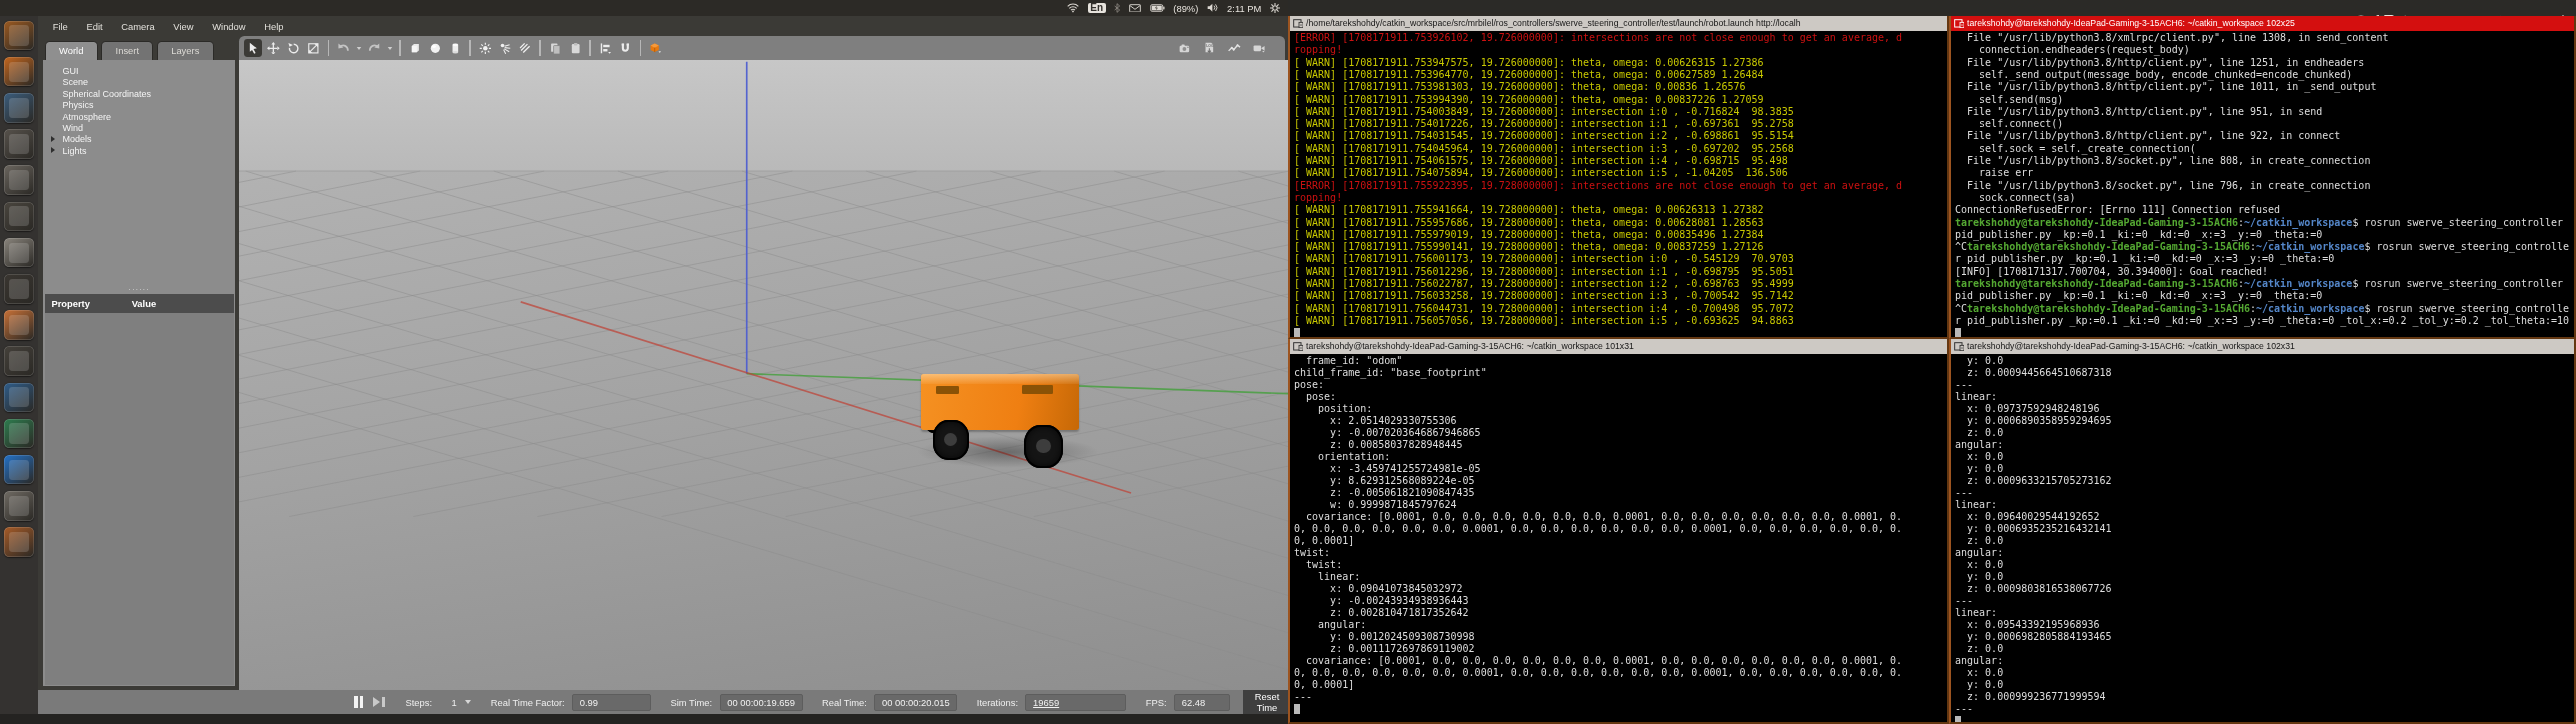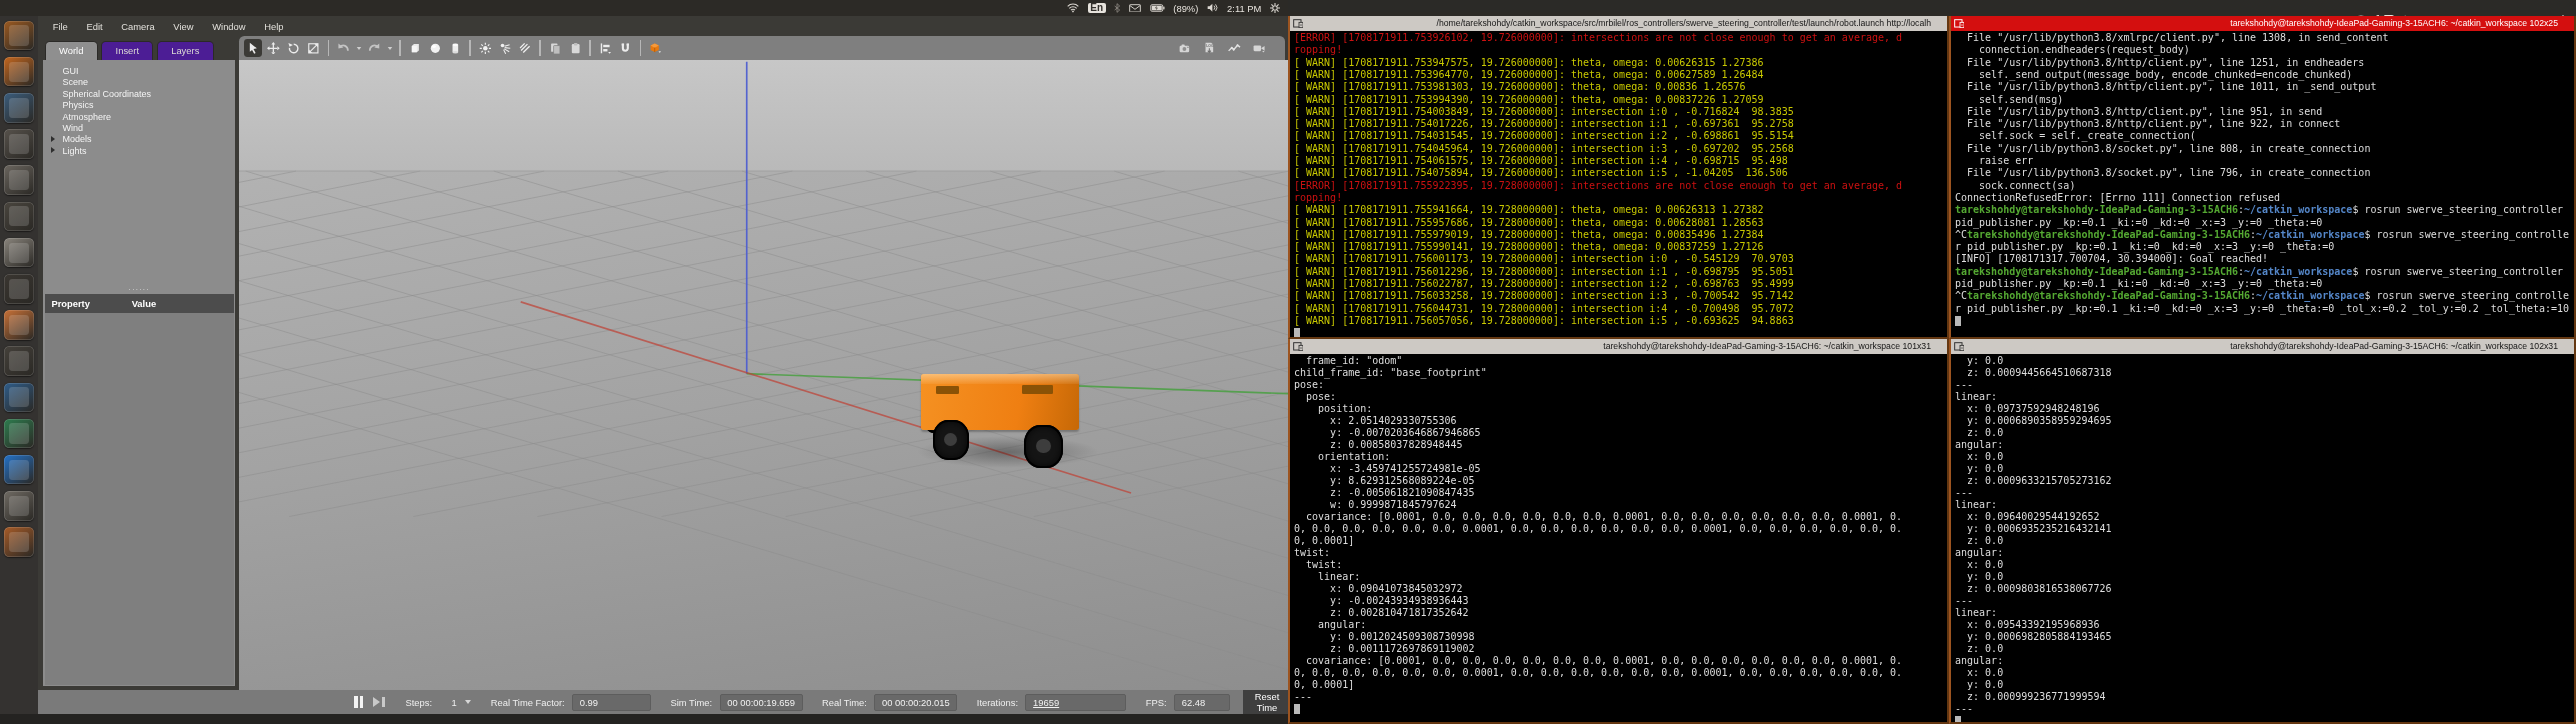--- a/index.html
+++ b/index.html
@@ -29,21 +29,21 @@
                background:rgba(255,255,255,.16); }
 
   
   #gazebo { position:absolute; left:38px; top:16px; width:1250px; height:698px;
             background:#3b3a36; display:flex; flex-direction:column; }
   .gz-menubar { height:20px; display:flex; align-items:center; padding-left:6.7px; gap:2.7px; }
   .menu-item { color:#e2e0db; font-size:9.4px; padding:2.7px 8px; }
   .gz-toprow { height:24px; display:flex; align-items:flex-end; }
   .gz-tabs { width:201px; display:flex; align-items:flex-end; padding-left:6.7px; gap:3.4px; }
   .gz-tab { font-size:9.4px; padding:3.4px 13.4px 4px; border-radius:4.7px 4.7px 0 0;
-            background:#4c1d95; color:#dcdad5; border:0.7px solid #2b2a27; border-bottom:none; }
+            background:#737373; color:#dcdad5; border:0.7px solid #2b2a27; border-bottom:none; }
   .gz-tab.active { background:#8f8f8f; color:#fff; }
   .gz-toolbar { flex:1; height:24px; background:#7f7f7f; border-radius:5.4px 5.4px 0 0; margin-right:2.7px;
                 display:flex; align-items:center; gap:2px; padding-left:5.4px; position:relative; }
   .tbtn { width:18px; height:18px; border:none; background:transparent; border-radius:3.4px;
           display:flex; align-items:center; justify-content:center; padding:0; }
   .tbtn svg { width:12.7px; height:12.7px; display:block; }
   .tbtn.small { width:8.7px; }
   .tbtn.small svg { width:6px; height:6px; }
   .tbtn.active { background:#3b3a36; }
   .tsep { width:1.3px; height:16px; background:#cfcfcf; margin:0 3.4px; opacity:.7; }
@@ -105,21 +105,21 @@
           border-right:2px solid #643711; border-bottom:2px solid #643711;
           display:flex; flex-direction:column; }
   #t1 { left:1288px; top:16px;  width:661px; height:323px; }
   #t2 { left:1949px; top:16px;  width:627px; height:323px; }
   #t3 { left:1288px; top:339px; width:661px; height:385px; }
   #t4 { left:1949px; top:339px; width:627px; height:385px; }
   .tbar { height:14.8px; background:#cdc9c4; color:#161616; display:flex; align-items:center;
           font-size:8.7px; flex:0 0 auto; }
   .tbar.active { background:#d40f0f; color:#fff; }
   .tbar-icon { width:10.7px; height:9.4px; margin:0 2.7px; flex:0 0 auto; }
-  .tbar-title { flex:1; text-align:right; white-space:nowrap; overflow:hidden; padding-right:16px; }
+  .tbar-title { flex:1; text-align:left; white-space:nowrap; overflow:hidden; padding-right:24px; }
   .term-body { flex:1; overflow:hidden; font-family:"DejaVu Sans Mono",monospace;
                font-size:10px; padding:1.3px 0 0 4px; }
   #t1 .term-body .trow, #t2 .term-body .trow { height:12.3px; }
   #t3 .term-body .trow, #t4 .term-body .trow { height:12px; }
   .trow { white-space:pre; }
   .c-d { color:#dedede; }
   .c-w { color:#c8c800; }
   .c-e { color:#cc1111; }
   .c-g { color:#54a832; font-weight:bold; }
   .c-b { color:#5486c8; font-weight:bold; }
@@ -574,20 +574,21 @@
       <span class="tbar-title">tarekshohdy@tarekshohdy-IdeaPad-Gaming-3-15ACH6: ~/catkin_workspace 102x25</span>
     </div>
     <div class="term-body">
         <div class="trow"><span class="c-d">  File "/usr/lib/python3.8/xmlrpc/client.py", line 1308, in send_content</span></div>
         <div class="trow"><span class="c-d">    connection.endheaders(request_body)</span></div>
         <div class="trow"><span class="c-d">  File "/usr/lib/python3.8/http/client.py", line 1251, in endheaders</span></div>
         <div class="trow"><span class="c-d">    self._send_output(message_body, encode_chunked=encode_chunked)</span></div>
         <div class="trow"><span class="c-d">  File "/usr/lib/python3.8/http/client.py", line 1011, in _send_output</span></div>
         <div class="trow"><span class="c-d">    self.send(msg)</span></div>
         <div class="trow"><span class="c-d">  File "/usr/lib/python3.8/http/client.py", line 951, in send</span></div>
+        <div class="trow"><span class="c-d">    self.connect()</span></div>
         <div class="trow"><span class="c-d">  File "/usr/lib/python3.8/http/client.py", line 922, in connect</span></div>
         <div class="trow"><span class="c-d">    self.sock = self._create_connection(</span></div>
         <div class="trow"><span class="c-d">  File "/usr/lib/python3.8/socket.py", line 808, in create_connection</span></div>
         <div class="trow"><span class="c-d">    raise err</span></div>
         <div class="trow"><span class="c-d">  File "/usr/lib/python3.8/socket.py", line 796, in create_connection</span></div>
         <div class="trow"><span class="c-d">    sock.connect(sa)</span></div>
         <div class="trow"><span class="c-d">ConnectionRefusedError: [Errno 111] Connection refused</span></div>
         <div class="trow"><span class="c-g">tarekshohdy@tarekshohdy-IdeaPad-Gaming-3-15ACH6</span><span class="c-d">:</span><span class="c-b">~/catkin_workspace</span><span class="c-d">$ rosrun swerve_steering_controller</span></div>
         <div class="trow"><span class="c-d">pid_publisher.py _kp:=0.1 _ki:=0 _kd:=0 _x:=3 _y:=0 _theta:=0</span></div>
         <div class="trow"><span class="c-d">^C</span><span class="c-g">tarekshohdy@tarekshohdy-IdeaPad-Gaming-3-15ACH6</span><span class="c-d">:</span><span class="c-b">~/catkin_workspace</span><span class="c-d">$ rosrun swerve_steering_controlle</span></div>

